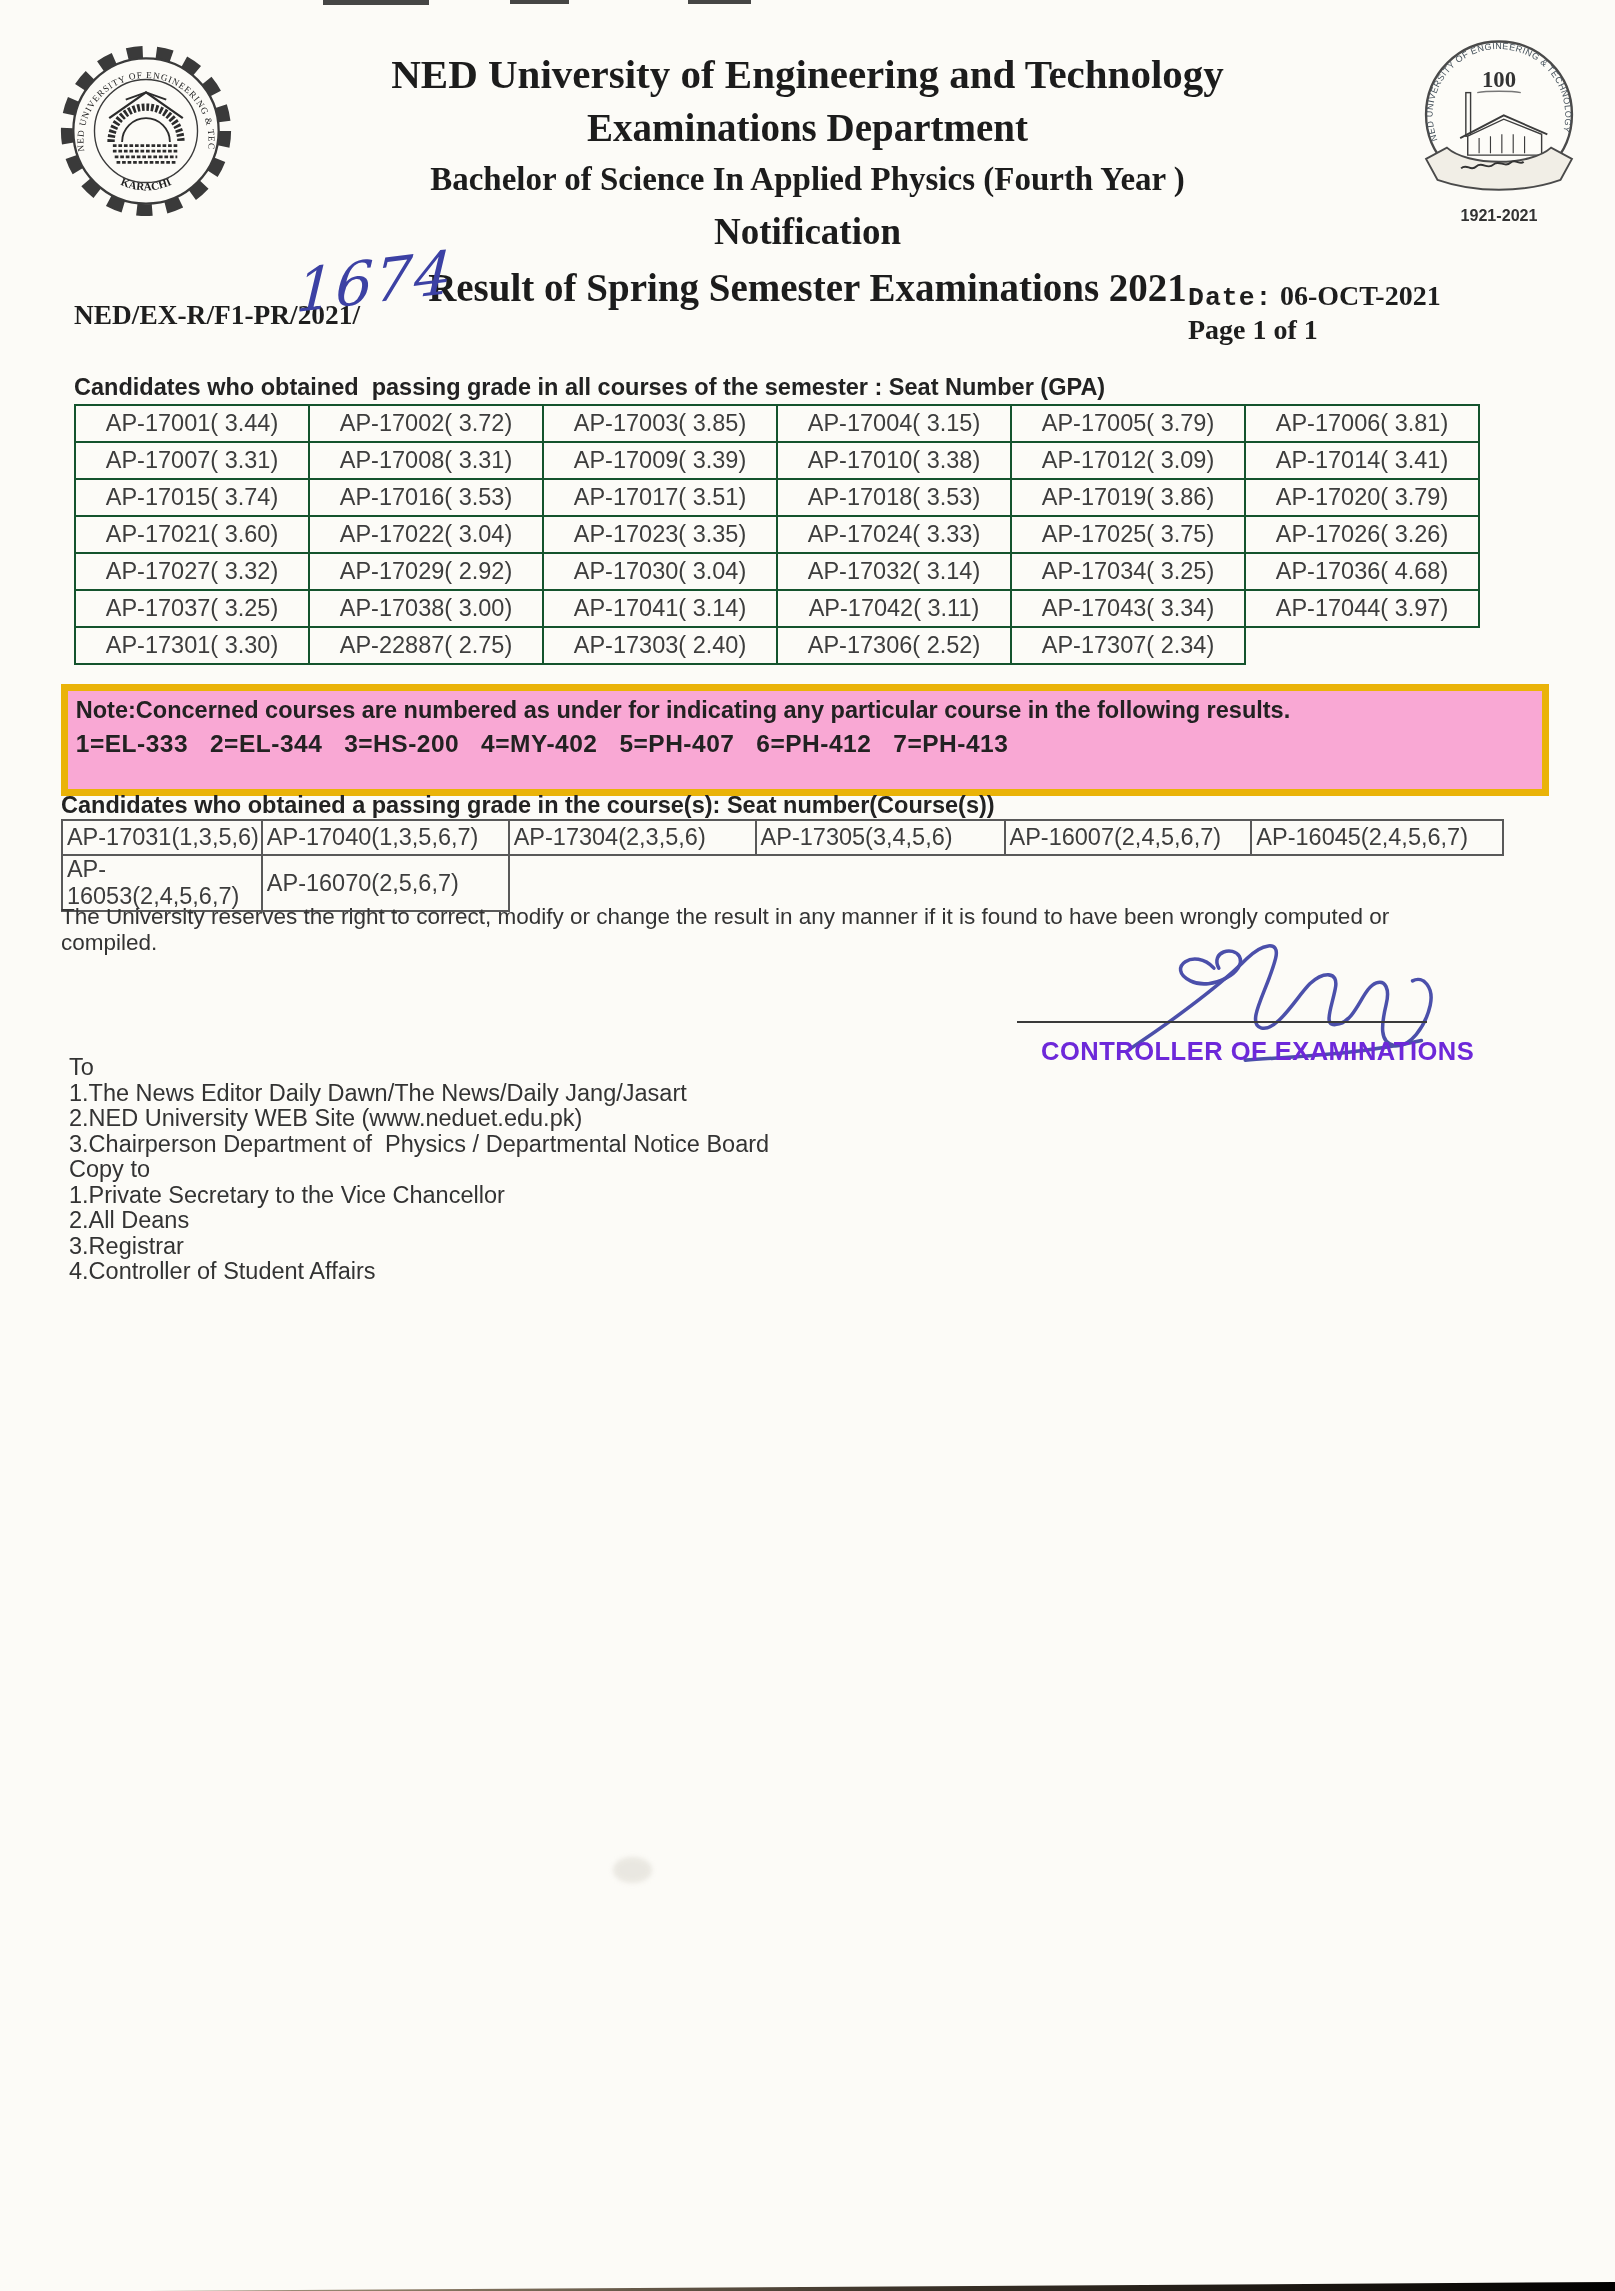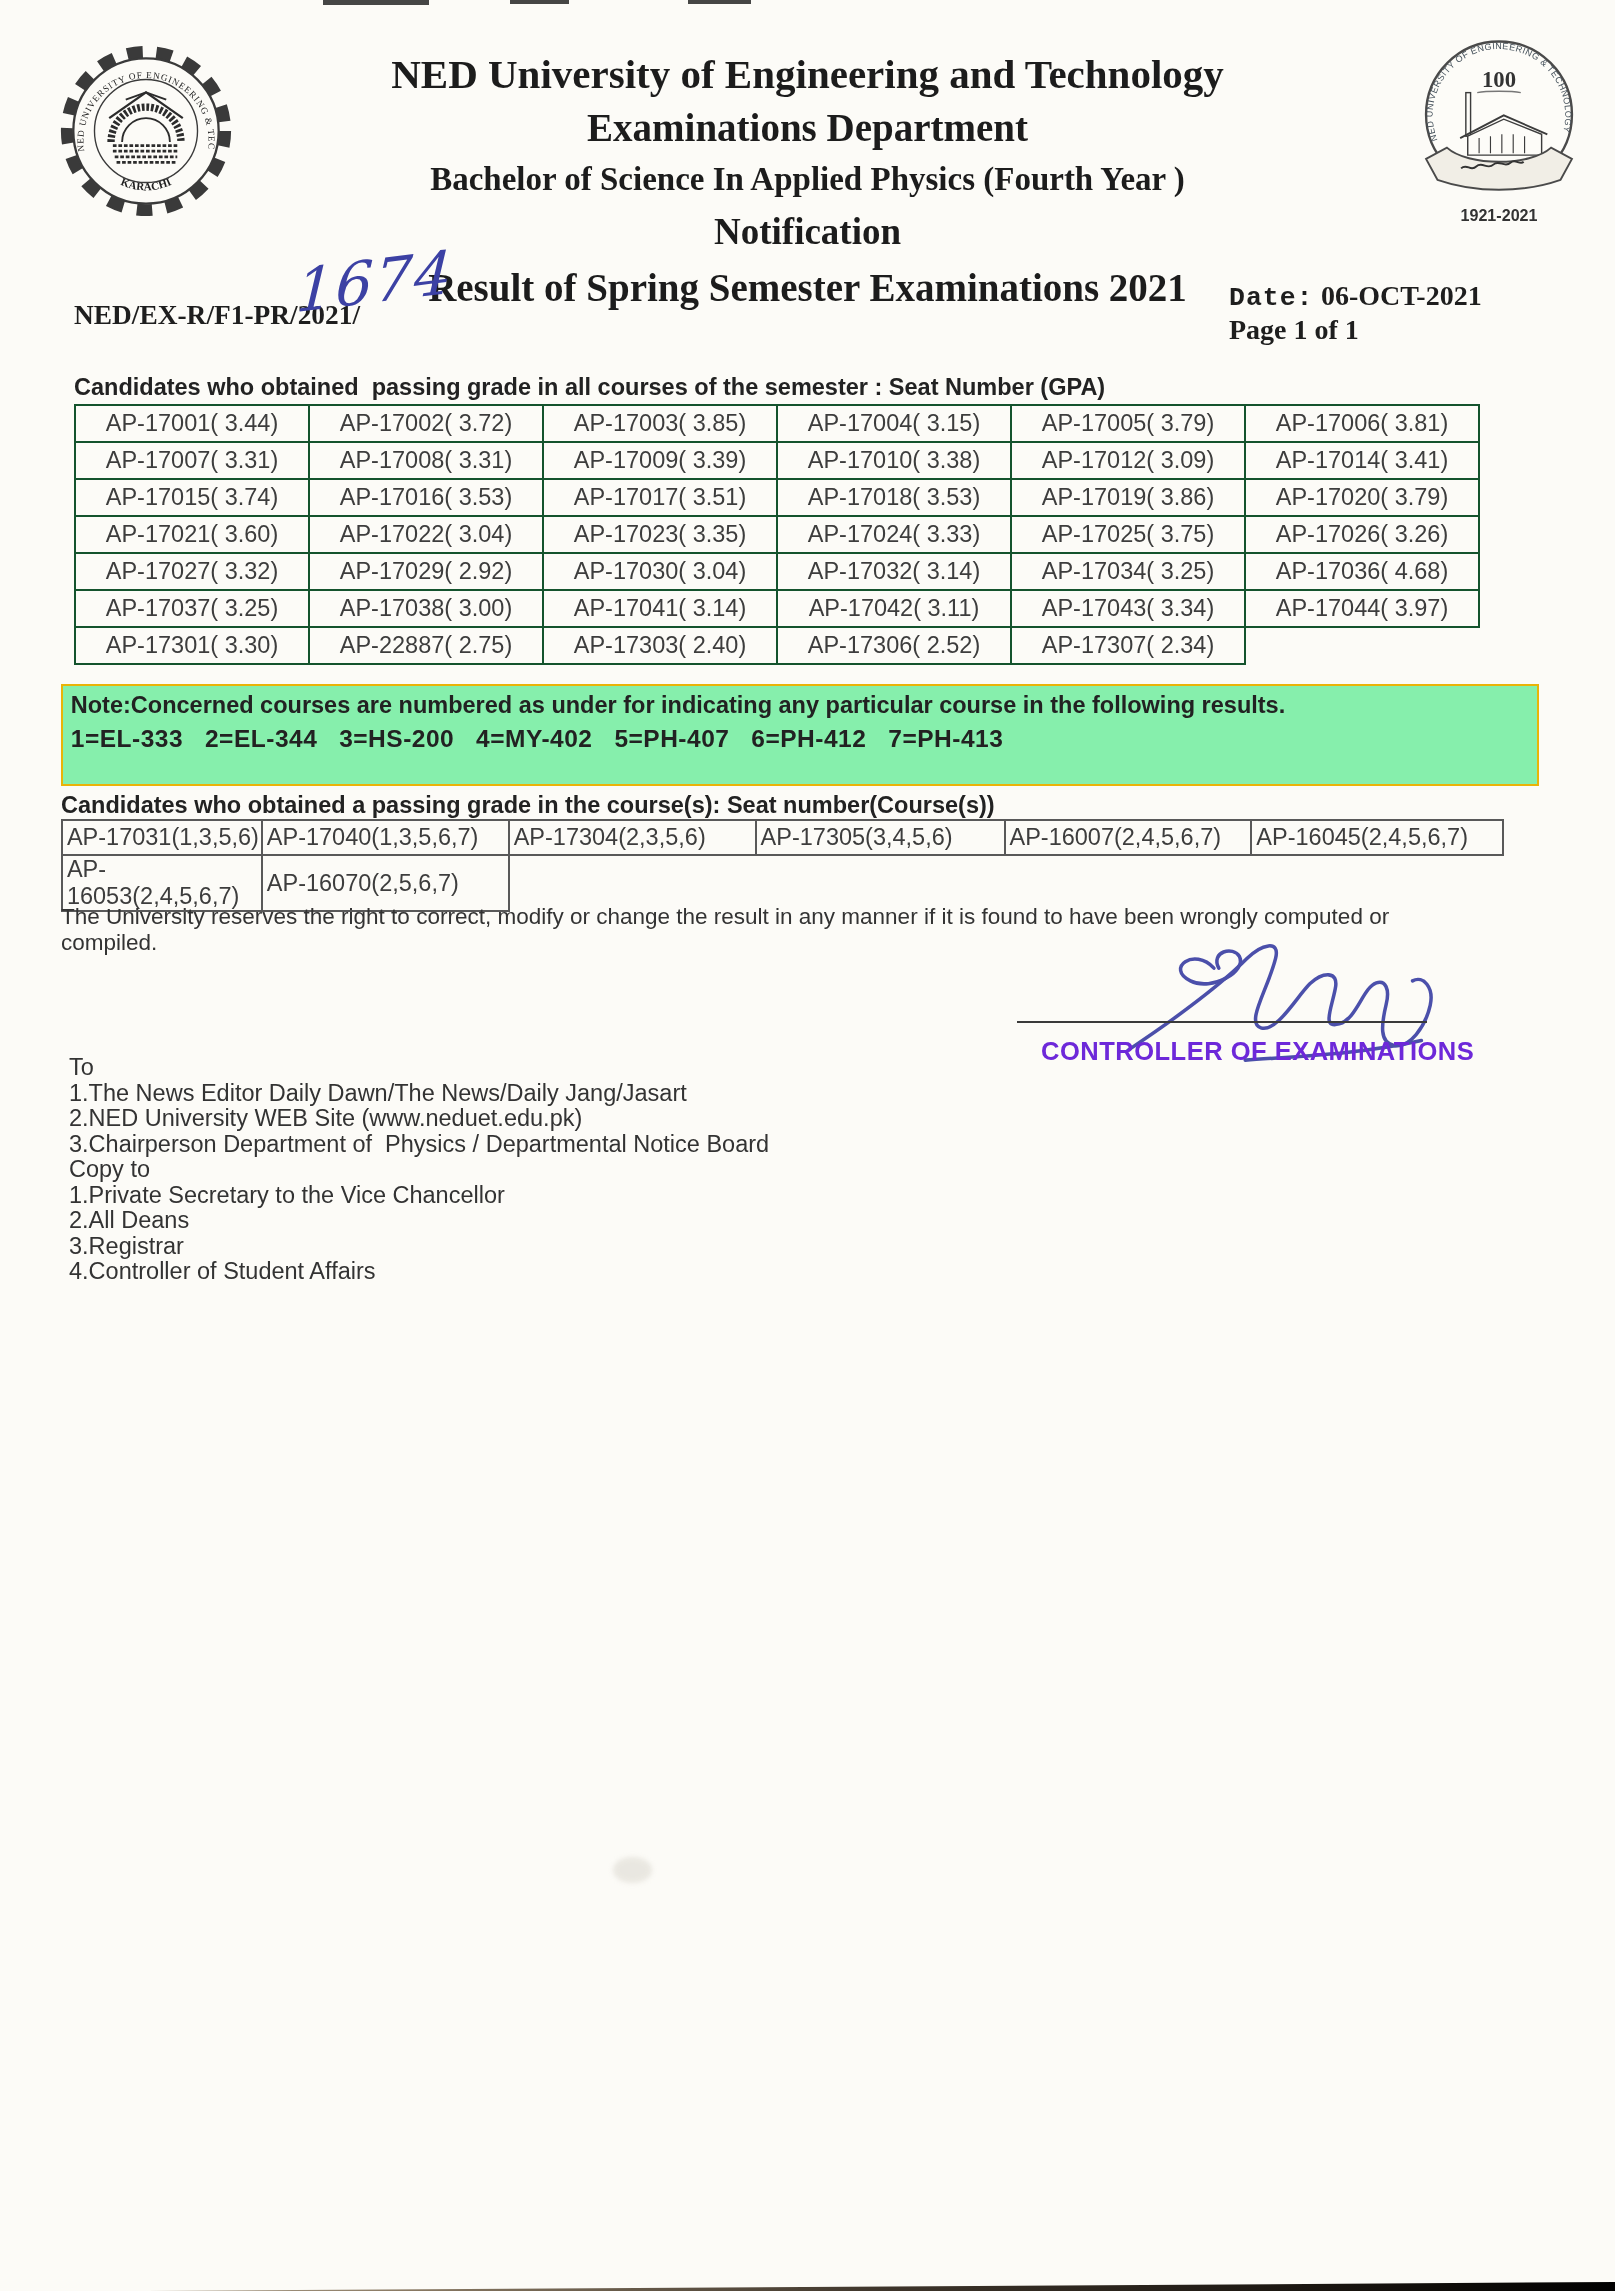--- a/index.html
+++ b/index.html
@@ -28,21 +28,21 @@
   .t2{font-size:39px;line-height:54px;}
   .t3{font-size:33px;line-height:49px;}
   .t4{font-size:37px;line-height:55px;}
   .t5{font-size:39px;line-height:57px;}
   
   .ref-line{position:absolute;left:74px;top:300px;
     font-family:"Liberation Serif",serif;font-weight:bold;font-size:27.4px;color:#1e1e1e;}
   .handwritten{position:absolute;left:296px;top:247px;
     font-family:"DejaVu Serif",serif;font-style:italic;font-size:59px;
     color:#3c41a4;transform:rotate(-7deg) skewX(-10deg);letter-spacing:2px;}
-  .date-block{position:absolute;left:1229px;top:280px;color:#1e1e1e;}
+  .date-block{position:absolute;left:1188px;top:280px;color:#1e1e1e;}
   .date-row{font-size:26.5px;font-weight:bold;}
   .date-label{font-family:"Liberation Mono",monospace;letter-spacing:1px;}
   .date-value,.page-info{font-family:"Liberation Serif",serif;font-weight:bold;font-size:28px;}
   .page-info{display:block;line-height:33px;}
   
   .sec-heading{position:absolute;font-size:23.5px;font-weight:bold;color:#222;white-space:pre-wrap;}
   .sec1{left:74px;top:374px;}
   .sec2{left:61px;top:792px;}
   
   table{border-collapse:collapse;position:absolute;table-layout:fixed;}
@@ -52,21 +52,21 @@
     text-align:center;font-size:23.5px;color:#3d3d3d;padding:0;
   }
   .course-table{left:61px;top:819px;}
   .course-table td{
     border:2px solid #595959;height:33px;
     text-align:left;font-size:23.5px;color:#3d3d3d;padding:0 0 0 3.9px;
   }
   
   .note-box{
     position:absolute;left:61px;top:684px;width:1458px;height:86px;
-    border:2px solid #eab308;padding:5.9px 7.8px;background:#86efac;
+    border:7px solid #eab308;padding:5.9px 7.8px;background:#f9a8d4;
   }
   .note-l1{font-size:23.5px;font-weight:bold;color:#222;white-space:pre-wrap;}
   .note-l2{font-size:24.5px;font-weight:bold;color:#222;white-space:pre-wrap;margin-top:5.9px;letter-spacing:0.5px;}
   
   .disclaimer{position:absolute;left:61px;top:904px;width:1421px;font-size:22.5px;color:#333;}
   
   .sig-svg{position:absolute;left:1098px;top:929px;width:363px;height:137px;}
   .sig-line{position:absolute;left:1017px;top:1021px;width:410px;height:0;border-top:2px solid #3a3a3a;}
   .controller{position:absolute;left:1019px;top:1037px;font-size:25.5px;font-weight:bold;color:#6d28d9;letter-spacing:0.5px;margin-left:22px;}
   

